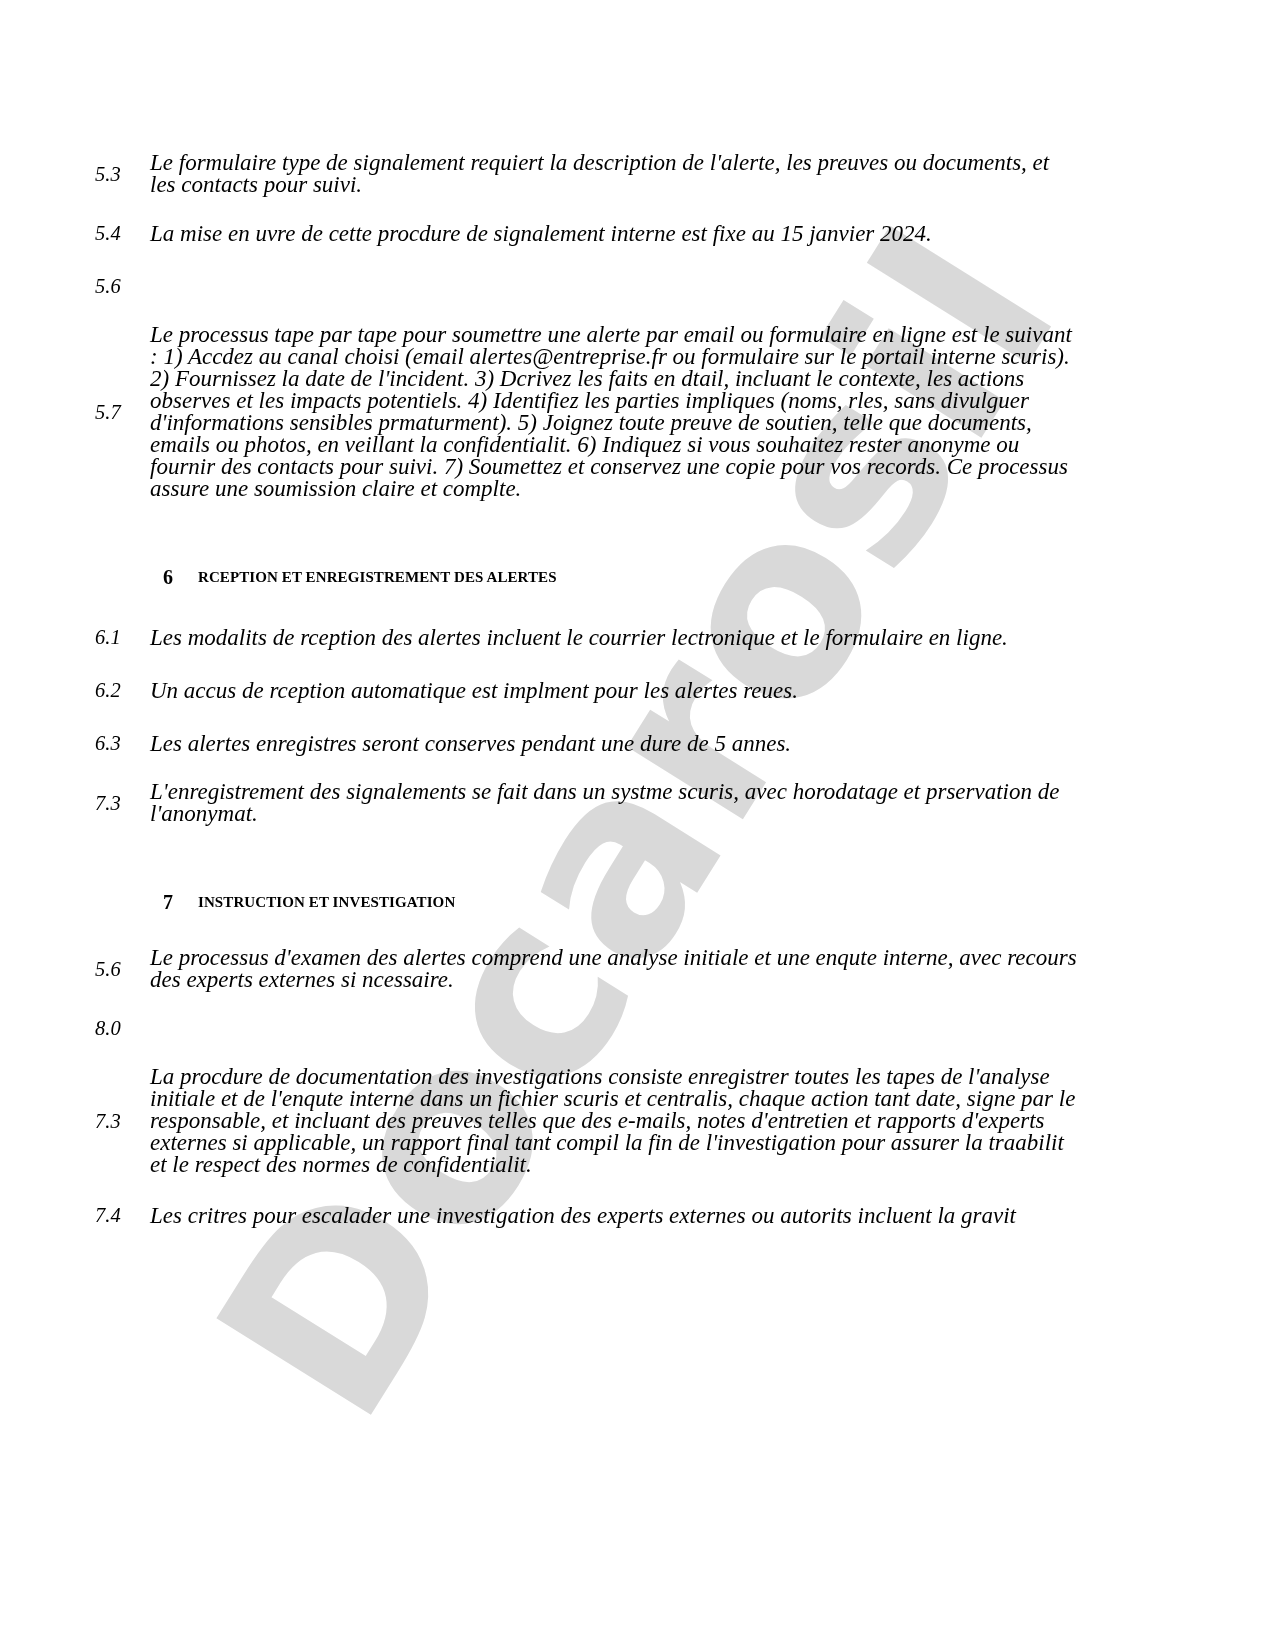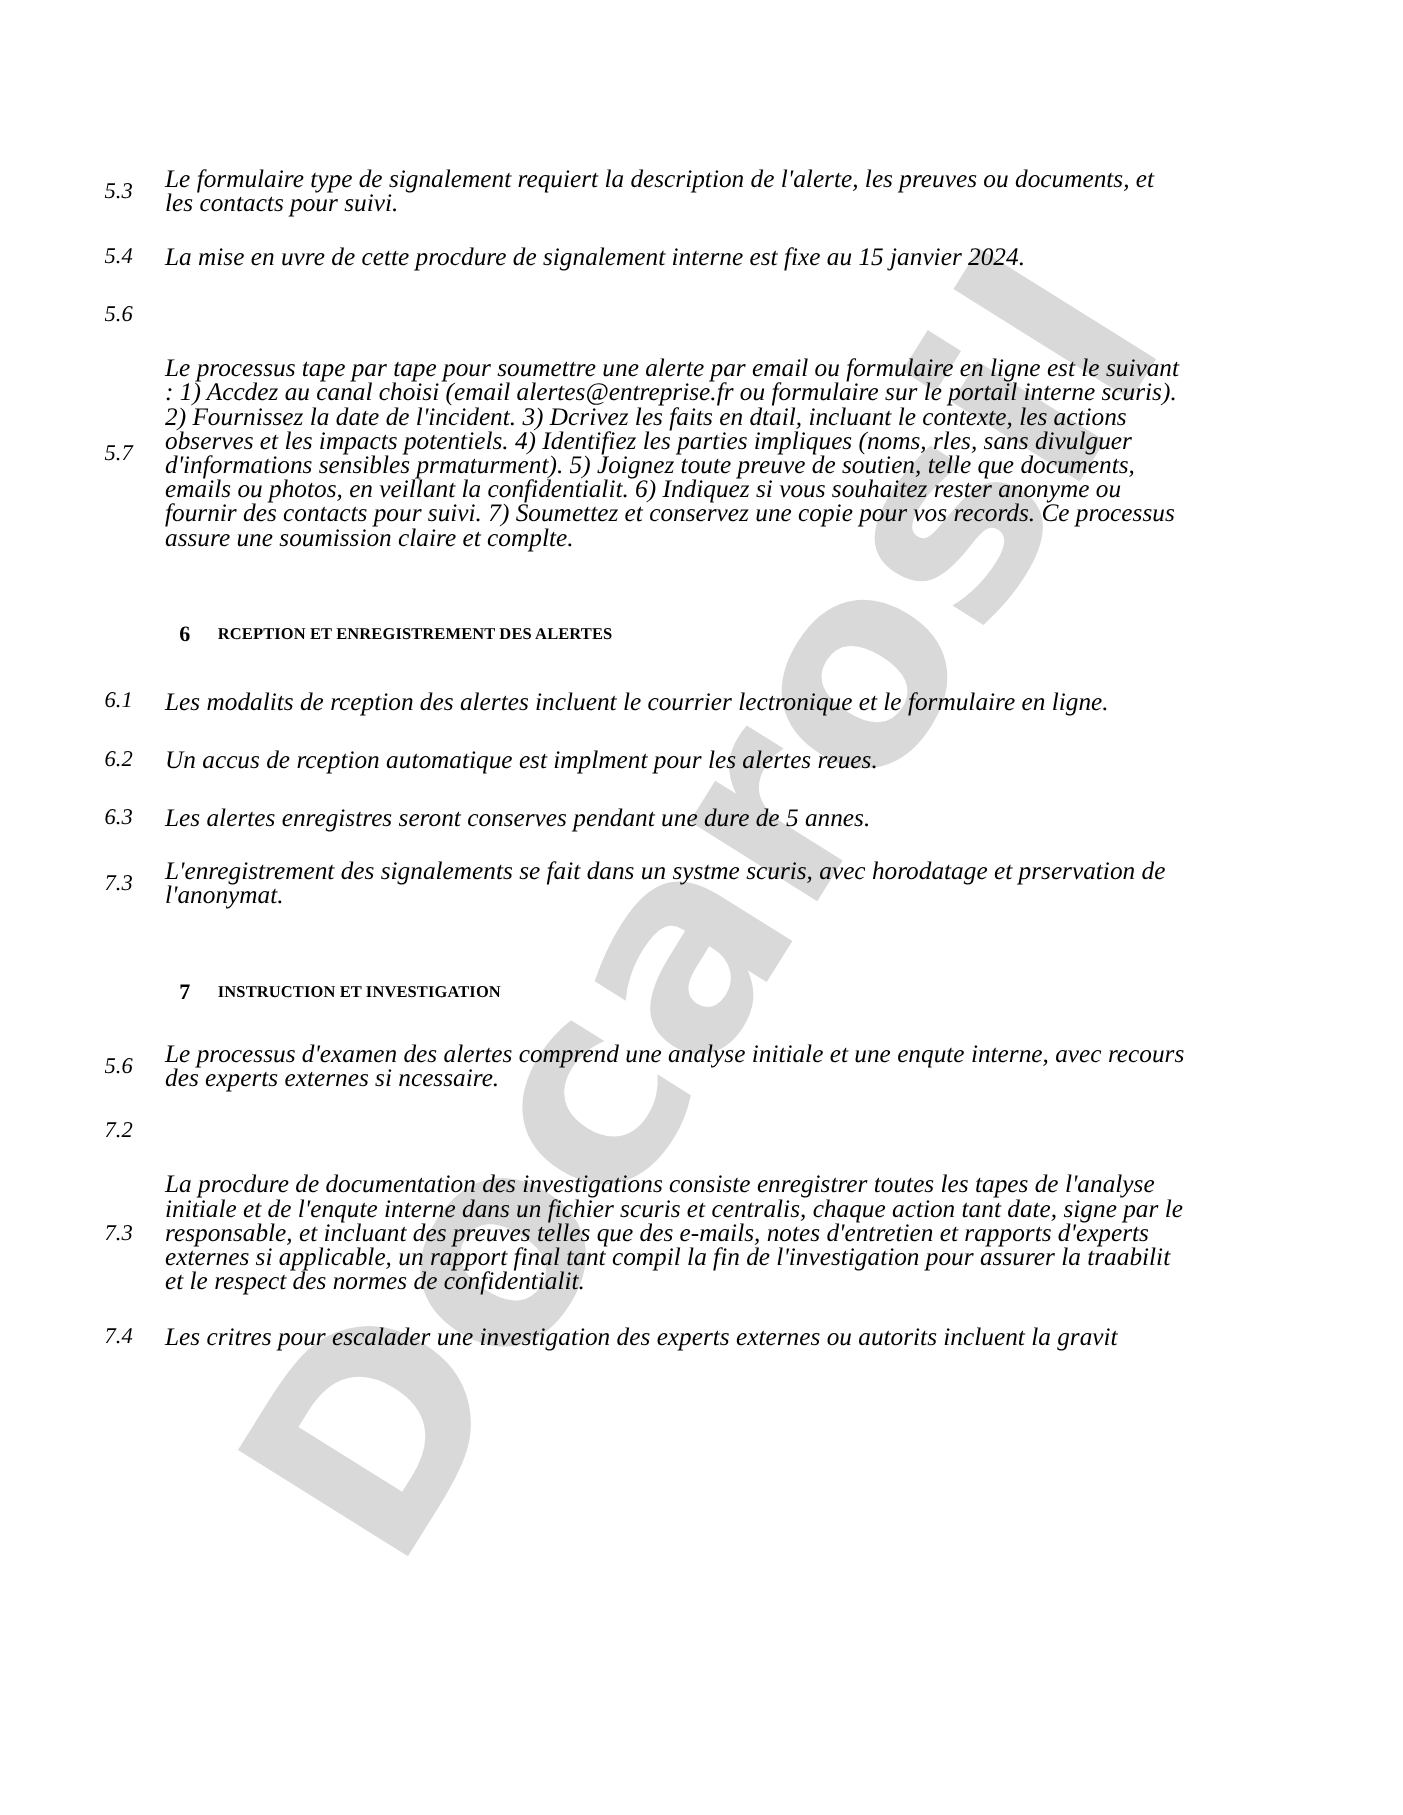--- a/index.html
+++ b/index.html
@@ -148,21 +148,21 @@
       </div>
       <div class="heading">
         <div class="heading-num">7</div>
         <div class="heading-text">INSTRUCTION ET INVESTIGATION</div>
       </div>
       <div class="clause">
         <div class="clause-num">5.6</div>
         <div class="clause-text">Le processus d'examen des alertes comprend une analyse initiale et une enqute interne, avec recours  des experts externes si ncessaire.</div>
       </div>
       <div class="clause">
-        <div class="clause-num">7.2</div>
+        <div class="clause-num">8.0</div>
       </div>
       <div class="clause long">
         <div class="clause-num">7.3</div>
         <div class="clause-text">La procdure de documentation des investigations consiste  enregistrer toutes les tapes de l'analyse initiale et de l'enqute interne dans un fichier scuris et centralis, chaque action tant date, signe par le responsable, et incluant des preuves telles que des e-mails, notes d'entretien et rapports d'experts externes si applicable, un rapport final tant compil  la fin de l'investigation pour assurer la traabilit et le respect des normes de confidentialit.</div>
       </div>
       <div class="clause">
         <div class="clause-num">7.4</div>
         <div class="clause-text">Les critres pour escalader une investigation  des experts externes ou autorits incluent la gravit</div>
       </div>
     </div>

